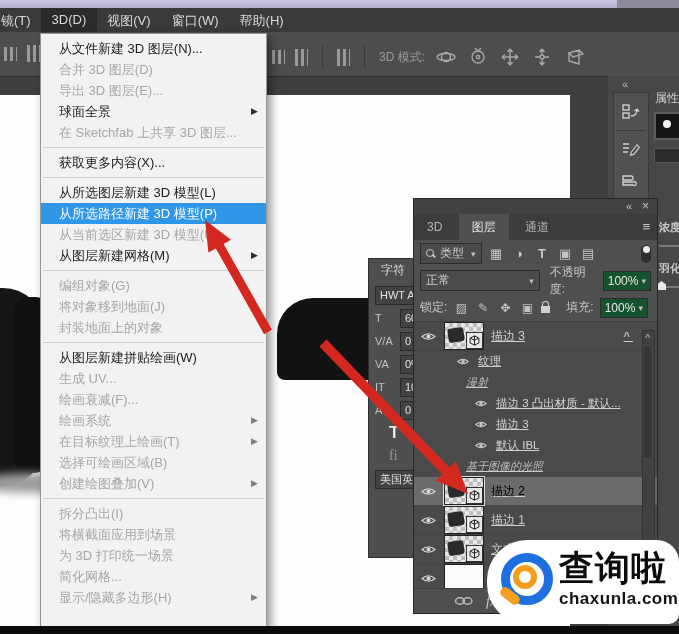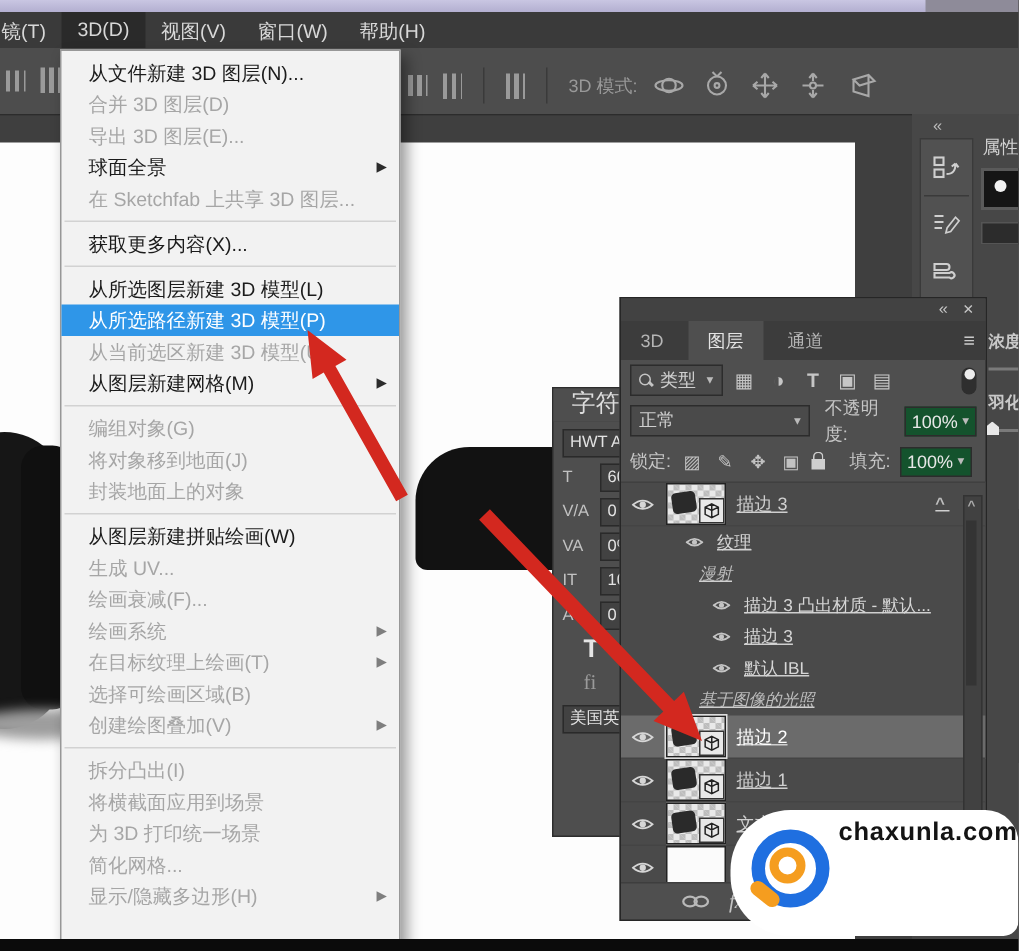--- a/index.html
+++ b/index.html
@@ -38,21 +38,21 @@
   .mi{height:21px;line-height:21px;padding-left:18px;position:relative;white-space:nowrap;overflow:hidden;}
   .mi.dis{color:#a6a6a6;}
   .mi.hl{background:#2f96e8;color:#fff;}
   .mi .caret{position:absolute;right:8px;top:0;font-size:9px;line-height:21px;color:#2b2b2b;}
   .mi.dis .caret{color:#7e7e7e;}
   .msep{height:1px;background:#d2d2d2;margin:4px 2px;}
   
   .char-panel{position:absolute;left:368px;top:258px;width:150px;height:300px;background:#4e4e4e;
               border:1px solid #2d2d2d;z-index:3;color:#cfcfcf;font-size:11px;box-sizing:border-box;}
   .cp-tabs{height:22px;background:#3c3c3c;}
-  .cp-tab{display:inline-block;height:22px;line-height:22px;padding:0 12px;background:#4e4e4e;font-size:16px;color:#ddd;}
+  .cp-tab{display:inline-block;height:22px;line-height:22px;padding:0 12px;background:#4e4e4e;font-size:12px;color:#ddd;}
   .cp-row{display:flex;align-items:center;gap:5px;padding:5px 0 0 6px;height:23px;box-sizing:border-box;}
   .cp-ic{color:#c2c2c2;font-size:11px;min-width:20px;}
   .cp-field{background:#424242;border:1px solid #2a2a2a;color:#e2e2e2;padding:1px 4px;font-size:11px;min-width:34px;height:15px;line-height:15px;}
   .cp-big-t{font-size:17px;font-weight:bold;color:#e5e5e5;padding-left:14px;}
   .cp-fi{font-size:14px;color:#9a9a9a;padding-left:14px;font-family:"Liberation Serif","DejaVu Serif",serif;}
   
   .dock{position:absolute;left:608px;top:76px;width:71px;height:550px;background:#474747;z-index:2;}
   .dock-collapse{position:absolute;left:14px;top:2px;color:#bdbdbd;font-size:11px;letter-spacing:-1px;}
   .dock-strip{position:absolute;left:5px;top:16px;width:34px;height:118px;background:#515151;border:1px solid #3a3a3a;}
   .ds-icon{display:block;margin:9px auto 0 auto;width:20px;height:20px;}
@@ -91,21 +91,21 @@
   .lbl{color:#c6c6c6;}
   .val-box{display:flex;align-items:center;gap:3px;background:#14532d;border:1px solid #2c2c2c;height:18px;padding:0 4px;color:#e8e8e8;}
   .val-box .dd{color:#bbb;font-size:9px;}
   .lock-ic{color:#c2c2c2;font-size:12px;width:16px;text-align:center;}
   .icon-lock{display:inline-block;width:9px;height:7px;background:#cfcfcf;position:relative;margin-top:4px;}
   .icon-lock:before{content:"";position:absolute;left:1px;top:-5px;width:5px;height:5px;border:1.6px solid #cfcfcf;
                     border-bottom:none;border-radius:4px 4px 0 0;}
   .lp-list{position:relative;height:266px;background:#4a4a4a;border-top:1px solid #404040;overflow:hidden;text-decoration:underline;}
   .lrow{display:flex;align-items:center;border-bottom:1px solid #444;}
   .lrow.main{height:28px;gap:7px;padding-left:5px;}
-  .lrow.main.sel{background:#6b6b6b;color:#ffffff;}
+  .lrow.main.sel{background:#6b6b6b;color:#000000;}
   .lrow.subrow{height:21px;border-bottom:none;gap:6px;font-size:11.5px;color:#d6d6d6;}
   .lrow.cap{height:21px;border-bottom:none;font-size:11px;color:#bdbdbd;font-style:italic;}
   .eye{width:18px;display:flex;justify-content:center;}
   .thumb{width:38px;height:26px;border:1px solid #222;position:relative;flex:0 0 auto;
          background-color:#e9e9e9;
          background-image:linear-gradient(45deg,#bdbdbd 25%,transparent 25%,transparent 75%,#bdbdbd 75%),
                           linear-gradient(45deg,#bdbdbd 25%,transparent 25%,transparent 75%,#bdbdbd 75%);
          background-size:8px 8px;background-position:0 0,4px 4px;}
   .thumb.selth{outline:1px solid #ddd;}
   .thumb.white{background:#fbfbfb;}
@@ -502,18 +502,19 @@
     <polygon points="468,494 435.7,480.6 442.2,474.4 319.4,346.5 326.6,339.5 449.4,467.4 455.9,461.2" fill="#d3281f"></polygon>
   </svg>
 
   <div class="watermark">
     <div class="wm-logo">
       <span class="wm-ring"></span>
       <span class="wm-handle"></span>
       <span class="wm-inner"></span>
     </div>
     <div class="wm-text">
+      <div class="wm-title">查询啦</div>
       <div class="wm-domain">chaxunla.com</div>
     </div>
   </div>
 
   <div class="bottom-strip"></div>
 </div>
 
 </body></html>

